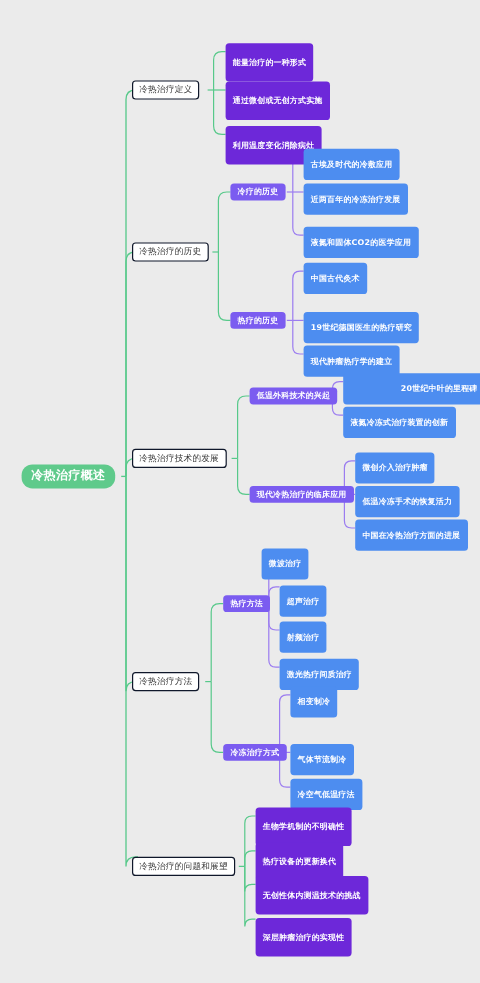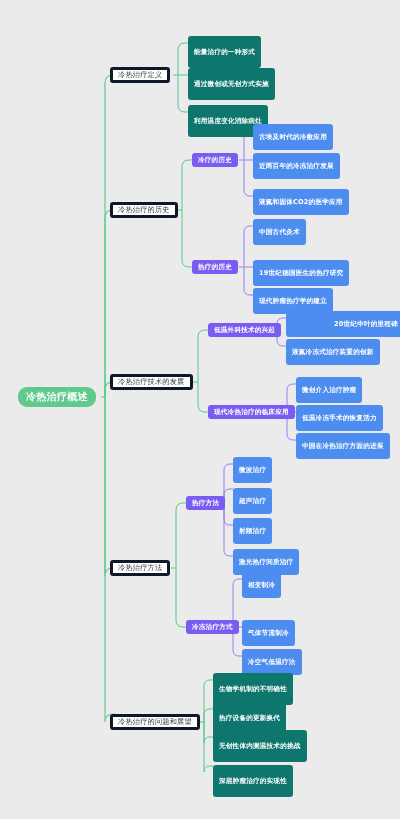--- a/index.html
+++ b/index.html
@@ -36,41 +36,41 @@
     font-size: 10px;
     font-weight: bold;
     padding: 0 8px;
     height: 20px;
     letter-spacing: 0.3px;
   }
   
   .node.l1 {
     background: #ffffff;
     color: #333333;
-    border: 3px solid #0f172a;
+    border: 1px solid #0f172a;
     border-radius: 3px;
     font-size: 7.2px;
     padding: 0 5px;
     height: 16px;
     letter-spacing: 0.2px;
   }
   
   .node.l2 {
     background: #7b5cf0;
     color: #ffffff;
     border-radius: 3px;
     font-size: 6.6px;
     font-weight: bold;
     padding: 0 6px;
     height: 14px;
     letter-spacing: 0.2px;
   }
   
   .node.leafpurple {
-    background: #0f766e;
+    background: #6d28d9;
     color: #ffffff;
     border-radius: 3px;
     font-size: 6.6px;
     font-weight: bold;
     padding: 0 6px;
     height: 32px;
     letter-spacing: 0.2px;
   }
   
   .node.leafblue {
@@ -250,21 +250,21 @@
     <span>中国在冷热治疗方面的进展</span>
   </div>
 
   <div class="node l1" style="left:110px; top:560px;">
     <span>冷热治疗方法</span>
   </div>
 
   <div class="node l2" style="left:186px; top:496px;">
     <span>热疗方法</span>
   </div>
-  <div class="node leafblue" style="left:233px; top:457px;">
+  <div class="node leafblue" style="left:218px; top:457px;">
     <span>微波治疗</span>
   </div>
   <div class="node leafblue" style="left:233px; top:488px;">
     <span>超声治疗</span>
   </div>
   <div class="node leafblue" style="left:233px; top:518px;">
     <span>射频治疗</span>
   </div>
   <div class="node leafblue" style="left:233px; top:549px;">
     <span>激光热疗间质治疗</span>

